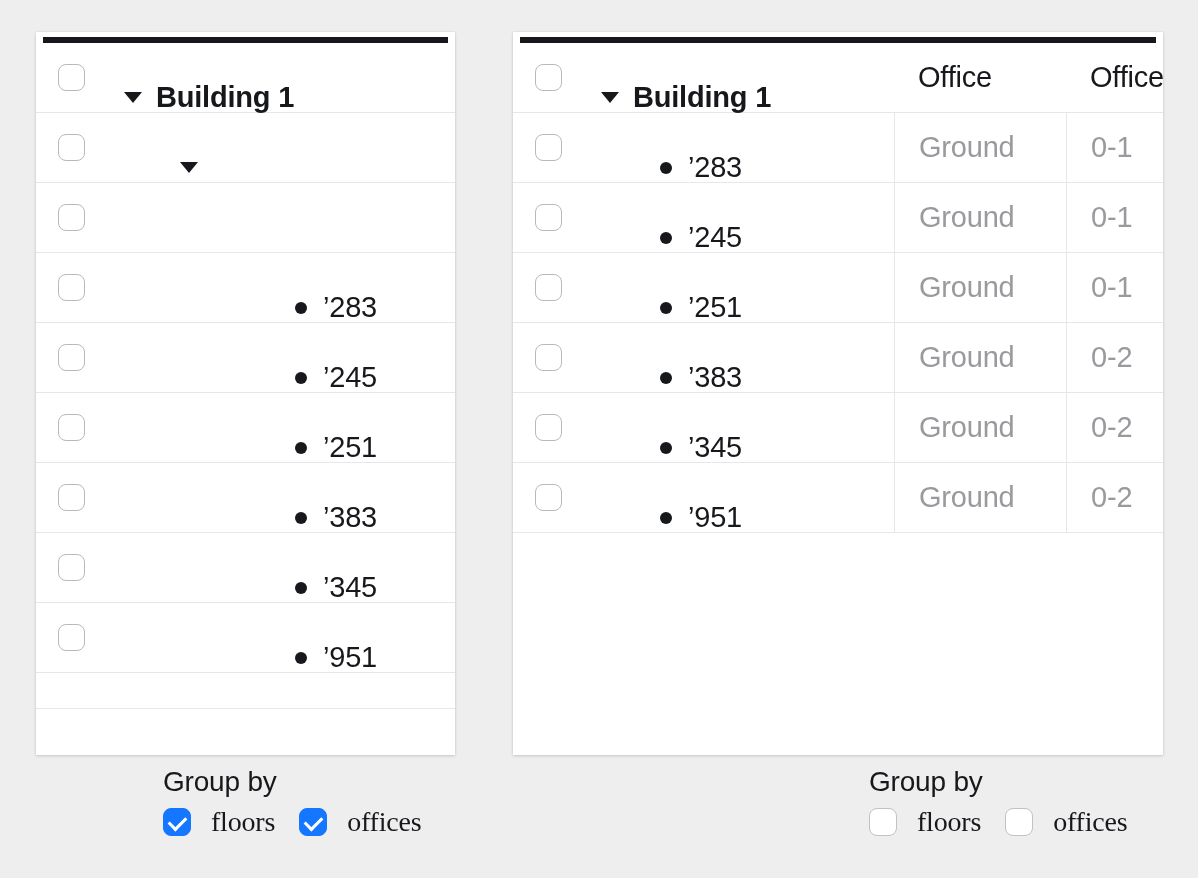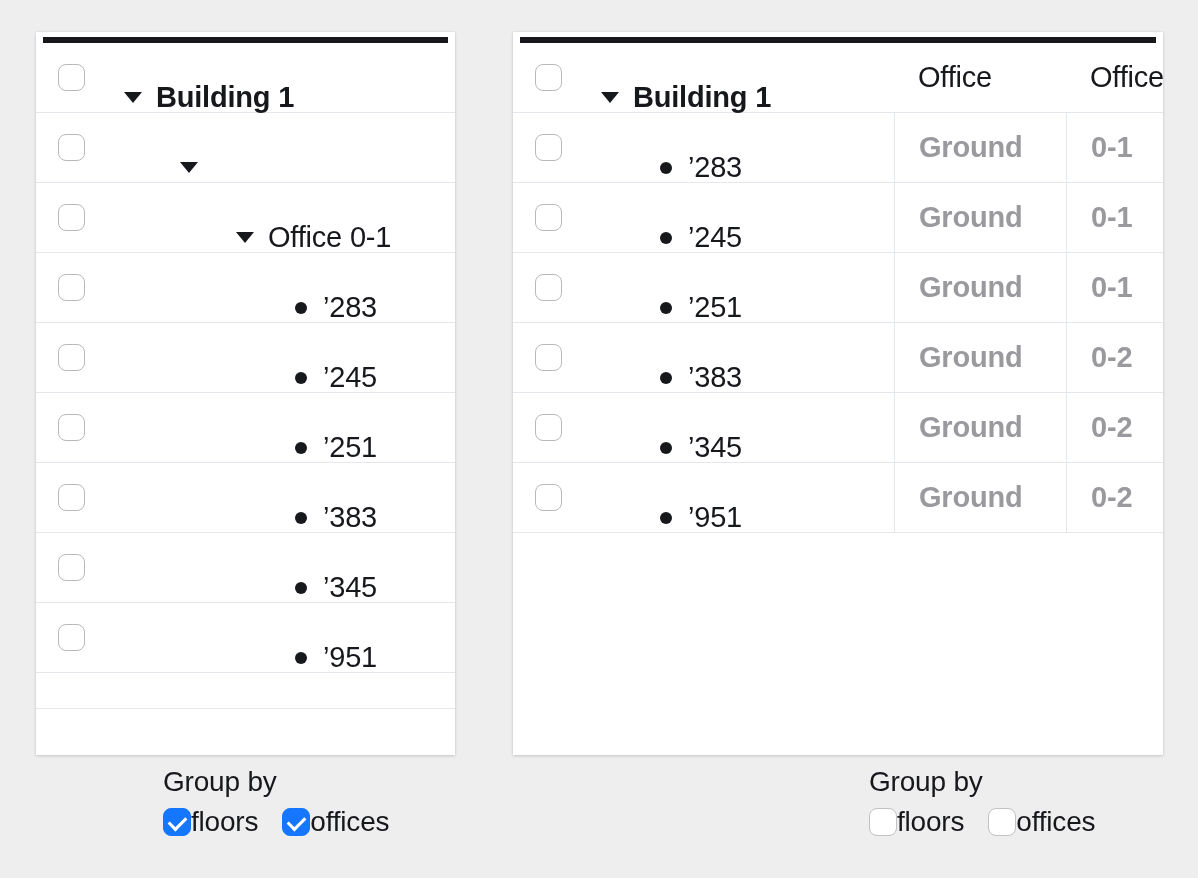--- a/index.html
+++ b/index.html
@@ -124,21 +124,21 @@
     width: 172px;
     height: 100%;
     display: flex;
     align-items: center;
     padding-left: 24px;
     font-size: 29px;
     color: #9a9a9e;
     letter-spacing: -0.2px;
     white-space: nowrap;
   }
-  .row.data-row .tbl-col { border-left: 1px solid #e4e7ec; font-weight: bold; }
+  .row.data-row .tbl-col { border-left: 1px solid #e4e7ec; }
   .row.header-row .tbl-col {
     color: #17181c;
     border-left: none;
   }
   .filler {
     background: #ffffff;
     height: 222px;
   }
 
   
@@ -149,23 +149,24 @@
     letter-spacing: -0.2px;
   }
   #left-groupby  { left: 163px; top: 766px; }
   #right-groupby { left: 869px; top: 766px; }
 
   .gb-title { margin-bottom: 8px; white-space: nowrap; }
   .gb-opts { display: flex; align-items: center; gap: 24px; }
   .gb-opt {
     display: flex;
     align-items: center;
-    gap: 0;
+    gap: 20px;
     cursor: pointer;
     white-space: nowrap;
+    font-family: Liberation Serif, serif;
   }
   .gb-box {
     width: 28px;
     height: 28px;
     border-radius: 8px;
     border: 1.6px solid #c2c2c2;
     background: #ffffff;
     flex: 0 0 auto;
     position: relative;
   }
@@ -211,24 +212,20 @@
           <span class="checkbox"></span>
         </div>
         <div class="label-cell lvl1">
           <span class="twisty"></span>
         </div>
       </div>
 
       <div class="row">
         <div class="cb-cell">
           <span class="checkbox"></span>
-        </div>
-        <div class="label-cell lvl2">
-          <span class="twisty"></span>
-          <span class="node-text">Office 0-1</span>
         </div>
       </div>
 
       <div class="row">
         <div class="cb-cell">
           <span class="checkbox"></span>
         </div>
         <div class="label-cell lvl3">
           <span class="bullet"></span>
           <span class="node-text">’283</span>

